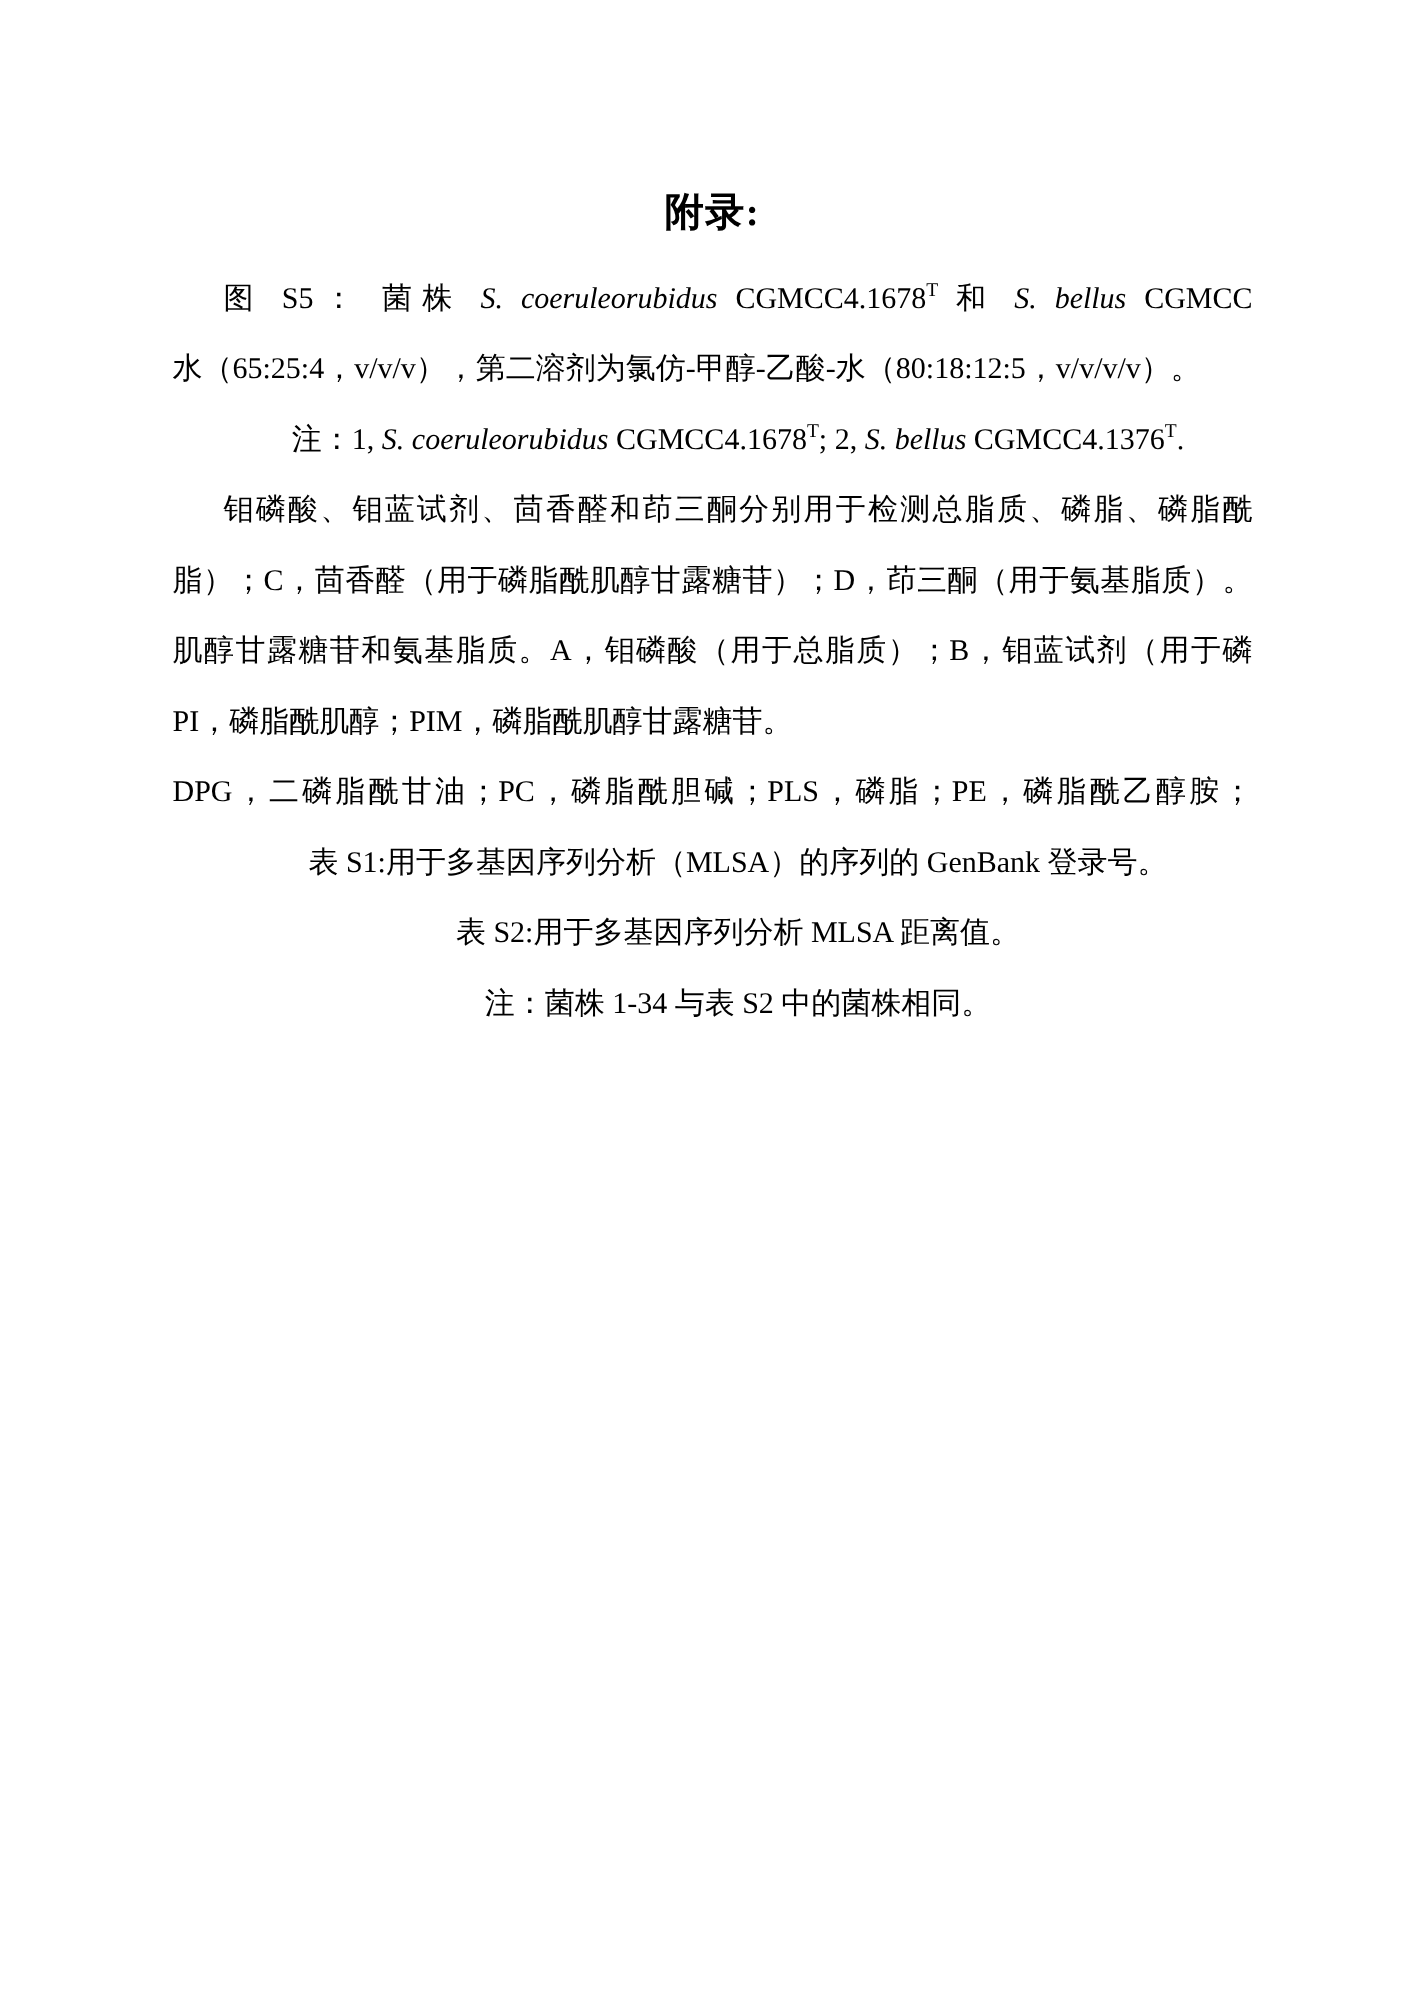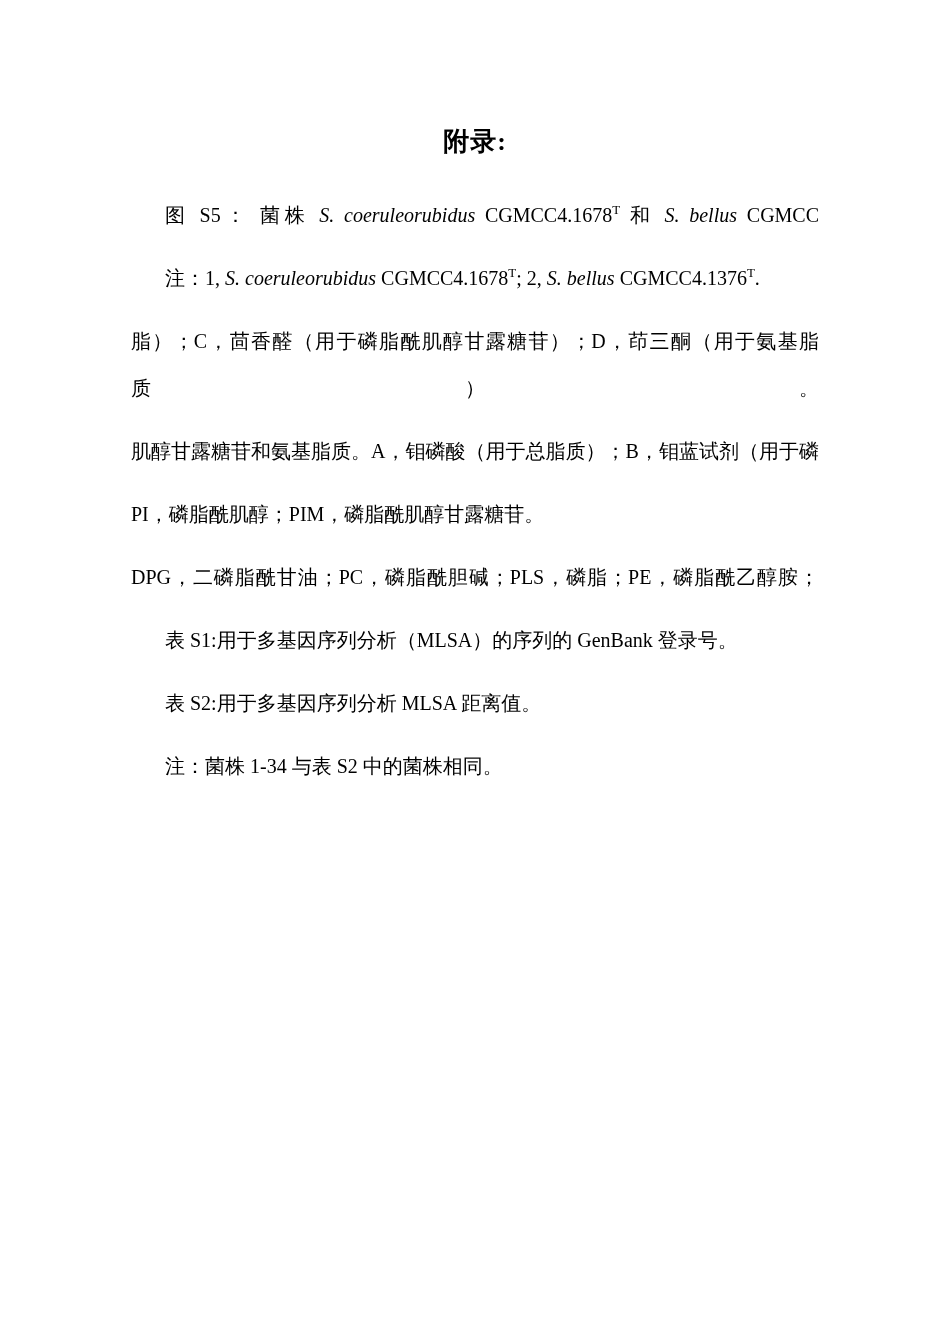--- a/index.html
+++ b/index.html
@@ -25,28 +25,28 @@
     letter-spacing: 1px;
   }
   .doc-body {
     position: absolute;
     top: 176px;
     left: 115px;
     width: 720px;
   }
   .para { margin: 0; padding: 0; }
   .line {
-    margin: 16px;
+    margin: 0;
     padding: 0;
     font-size: 20px;
     line-height: 47px;
     text-align: left;
     white-space: normal;
   }
-  .indent { text-indent: 34px; }
+  .indent { text-indent: 34px; text-align: center; }
   .justify { text-align: justify; text-align-last: justify; }
   .it { font-style: italic; }
   .bold { font-weight: 400; }
   sup {
     font-size: 13px;
     vertical-align: super;
     line-height: 0;
   }
   .page-number {
     position: absolute;
@@ -61,27 +61,29 @@
 <body>
 
 <div class="page">
 
   <h1 class="doc-title">附录:</h1>
 
   <div class="doc-body">
 
     <div class="para">
       <p class="line indent justify"><span>图 S5： 菌株 </span><span class="it">S. coeruleorubidus</span><span> CGMCC4.1678</span><sup>T</sup><span> 和 </span><span class="it">S. bellus</span><span> CGMCC</span></p>
+      <p class="line"><span>水（65:25:4，v/v/v），第二溶剂为氯仿-甲醇-乙酸-水（80:18:12:5，v/v/v/v）。</span></p>
     </div>
 
     <div class="para">
       <p class="line indent"><span>注：1, </span><span class="it">S. coeruleorubidus</span><span> CGMCC4.1678</span><sup>T</sup><span>; 2, </span><span class="it">S. bellus</span><span> CGMCC4.1376</span><sup>T</sup><span>.</span></p>
     </div>
 
     <div class="para">
+      <p class="line indent justify"><span>钼磷酸、钼蓝试剂、茴香醛和茚三酮分别用于检测总脂质、磷脂、磷脂酰</span></p>
       <p class="line justify"><span>脂）；C，茴香醛（用于磷脂酰肌醇甘露糖苷）；D，茚三酮（用于氨基脂质）。</span></p>
       <p class="line justify"><span>肌醇甘露糖苷和氨基脂质。A，钼磷酸（用于总脂质）；B，钼蓝试剂（用于磷</span></p>
       <p class="line"><span>PI，磷脂酰肌醇；PIM，磷脂酰肌醇甘露糖苷。</span></p>
       <p class="line justify"><span>DPG，二磷脂酰甘油；PC，磷脂酰胆碱；PLS，磷脂；PE，磷脂酰乙醇胺；</span></p>
     </div>
 
     <div class="para">
       <p class="line indent"><span class="bold">表 S1:</span><span>用于多基因序列分析（MLSA）的序列的 GenBank 登录号。</span></p>
     </div>
 

